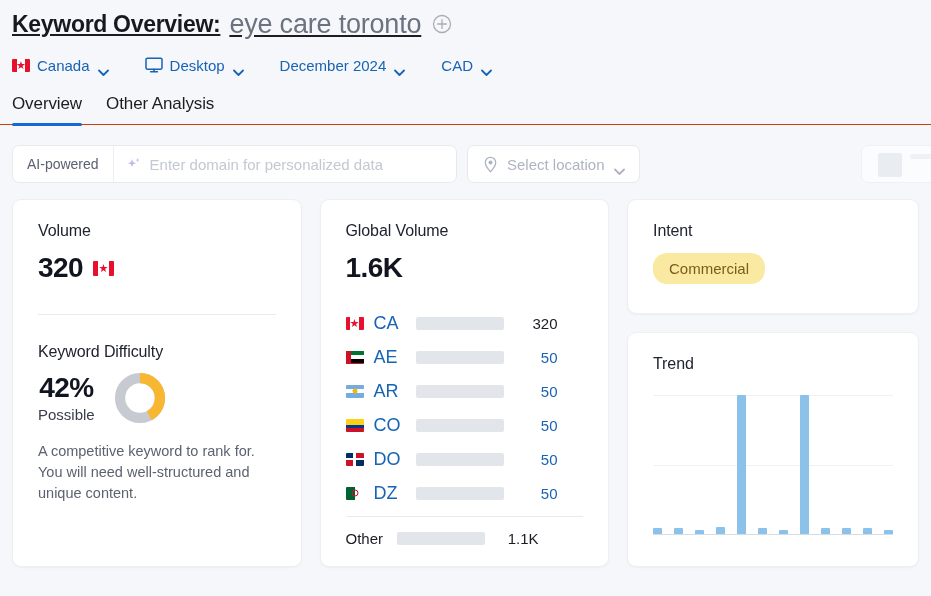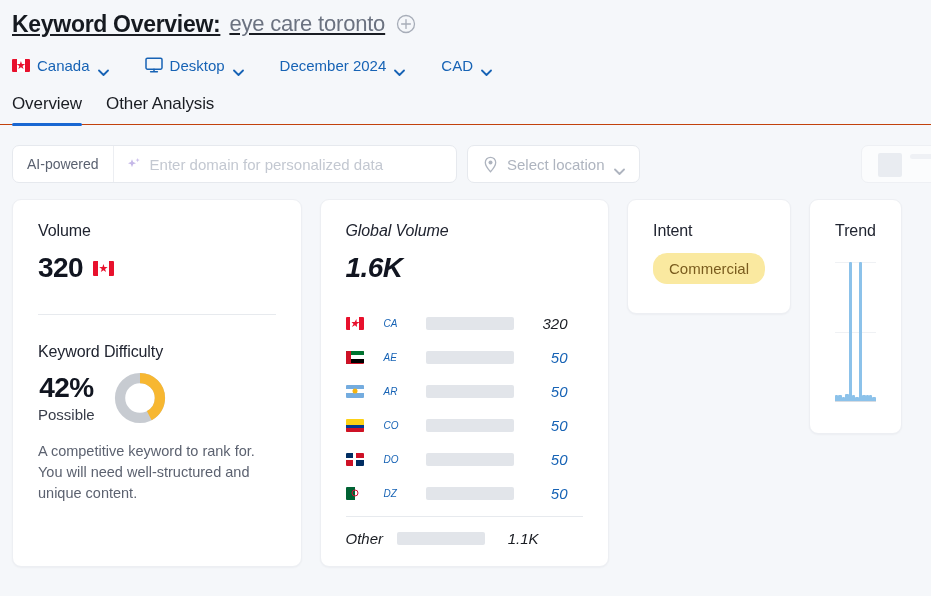--- a/index.html
+++ b/index.html
@@ -24,21 +24,21 @@
     height: 32px;
     text-decoration: underline;
   }
   .title-main {
     font-size: 23px;
     font-weight: bold;
     letter-spacing: -0.3px;
     color: #161a20;
   }
   .title-keyword {
-    font-size: 22px;
+    font-size: 27px;
     font-weight: normal;
     color: #6b7280;
     letter-spacing: -0.2px;
   }
   .plus-circle {
     width: 20px; height: 20px;
     flex: 0 0 20px;
     margin-left: 2px;
     display: block;
   }
@@ -248,22 +248,22 @@
     padding: 16px 12px 0 12px;
     align-items: flex-start;
   }
   .card {
     background: #fff;
     border: 1px solid #edeff3;
     border-radius: 9px;
     box-shadow: 0 1px 2px rgba(20,30,60,0.04);
   }
   .col-volume { width: 292px; height: 368px; padding: 22px 25px; }
-  .col-global { width: 292px; height: 368px; padding: 22px 25px; font-style: italic; }
-  .col-right   { width: 295px; display: flex; flex-direction: row; gap: 18px; }
+  .col-global { width: 292px; height: 368px; padding: 22px 25px; }
+  .col-right   { width: 295px; display: flex; flex-direction: column; gap: 18px; }
   .card-intent { padding: 22px 25px; height: 115px; }
   .card-trend  { padding: 22px 25px; height: 235px; }
 
   .card-label {
     font-size: 16px;
     color: #202430;
     letter-spacing: -0.1px;
   }
   .big-number {
     font-size: 28px;
@@ -317,24 +317,24 @@
   }
 
   
   .gv-list { margin-top: 24px; }
   .gv-row {
     display: flex;
     align-items: center;
     height: 34px;
   }
   .gv-code {
-    font-size: 10px;
+    font-size: 18px;
     color: #1763b5;
     width: 42px;
-    margin-left: 20px;
+    margin-left: 10px;
     cursor: pointer;
   }
   .gv-bar {
     flex: 1;
     height: 13px;
     background: #e2e5ea;
     border-radius: 2px;
     overflow: hidden;
     margin-right: 10px;
     max-width: 88px;

